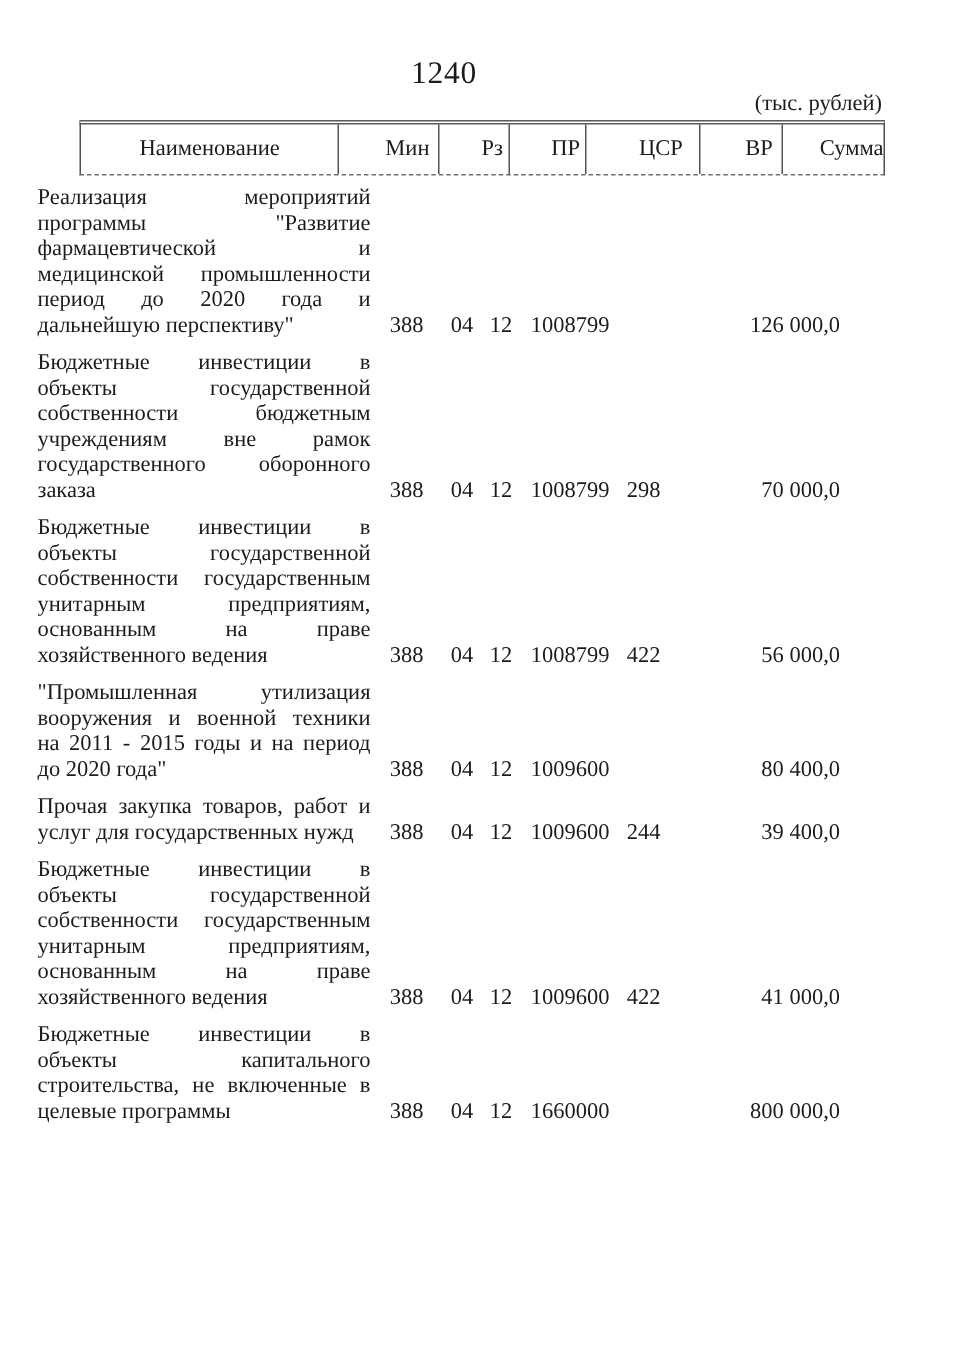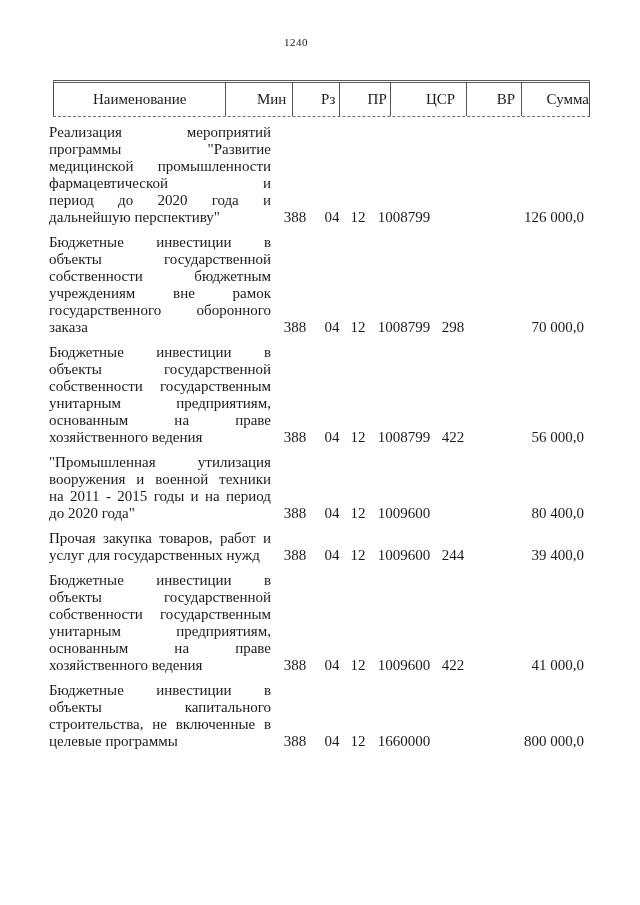--- a/index.html
+++ b/index.html
@@ -6,21 +6,21 @@
   body {
     width: 640px; height: 905px;
     font-family: "Liberation Serif", serif;
     color: #1b1b1b;
     overflow: hidden;
   }
   .page { position: relative; width: 640px; height: 905px; background: #fff; }
 
   .pageno {
     position: absolute; top: 36px; left: 0; width: 592px;
-    text-align: center; font-size: 11px; letter-spacing: 0.5px;
+    text-align: center; font-size: 21px; letter-spacing: 0.5px;
   }
   .units {
     position: absolute; top: 61px; left: 0; width: 588px;
     text-align: right; font-size: 15px;
   }
 
   
   .thead {
     position: absolute; left: 53px; top: 80px; width: 537px; height: 37px;
     box-sizing: border-box;
@@ -45,57 +45,58 @@
   .th-rz   { width: 27px; }
   .th-pr   { width: 32px; }
   .th-csr  { width: 63px; }
   .th-vr   { width: 37px; }
   .th-sum  { flex: 1; }
 
   
   .tbody { position: absolute; left: 0; top: 124px; width: 640px; }
   .trow {
     display: grid;
-    padding-left: 49px;
+    padding-left: 25px;
     grid-template-columns: 222px 48px 26px 26px 66px 32px 115px;
     align-items: end;
     margin-bottom: 8px;
     font-size: 15px; line-height: 17px;
   }
   .c-name { width: 222px; }
   .c-name .jline { text-align: justify; text-align-last: justify; }
   .c-name .jline:last-child { text-align-last: left; }
   .c-num { text-align: center; }
   .c-sum { text-align: right; white-space: nowrap; }
 </style>
 </head>
 <body>
 
 <div class="page">
 
   <div class="pageno">1240</div>
 
+  <div class="units">(тыс. рублей)</div>
 
   <div class="thead">
     <div class="th th-name">Наименование</div>
     <div class="th th-min">Мин</div>
     <div class="th th-rz">Рз</div>
     <div class="th th-pr">ПР</div>
     <div class="th th-csr">ЦСР</div>
     <div class="th th-vr">ВР</div>
     <div class="th th-sum">Сумма</div>
   </div>
 
   <div class="tbody">
     <div class="trow">
       <div class="c-name">
           <div class="jline">Реализация мероприятий</div>
           <div class="jline">программы "Развитие</div>
+          <div class="jline">фармацевтической и</div>
           <div class="jline">медицинской промышленности</div>
-          <div class="jline">фармацевтической и</div>
           <div class="jline">период до 2020 года и</div>
           <div class="jline">дальнейшую перспективу"</div>
         </div>
       <div class="c-num">388</div>
       <div class="c-num">04</div>
       <div class="c-num">12</div>
       <div class="c-num">1008799</div>
       <div class="c-num"></div>
       <div class="c-sum">126 000,0</div>
     </div>

